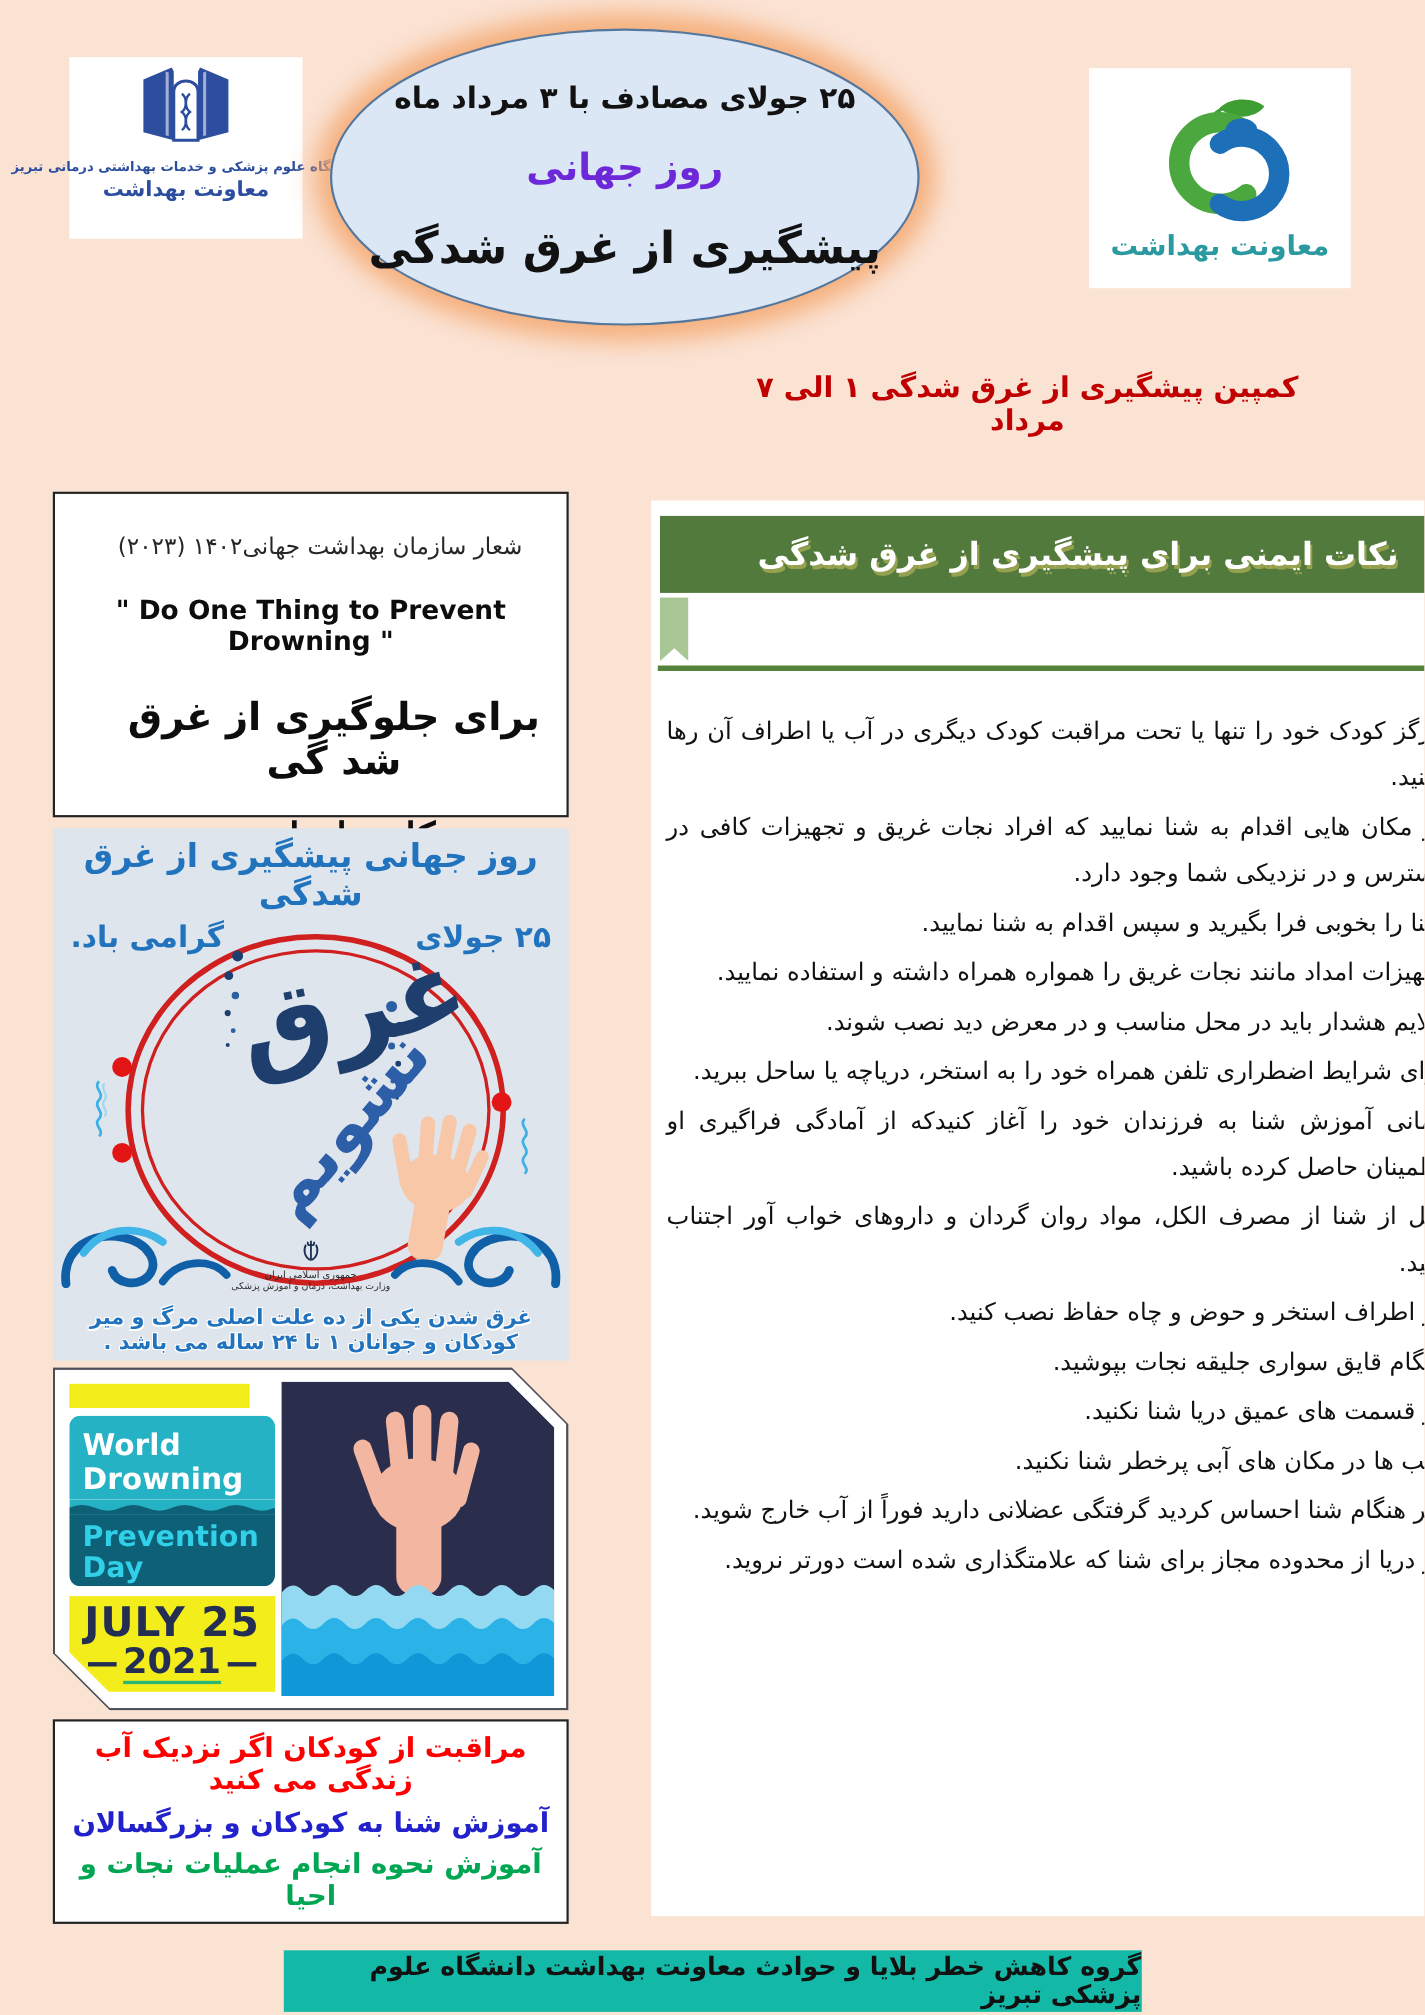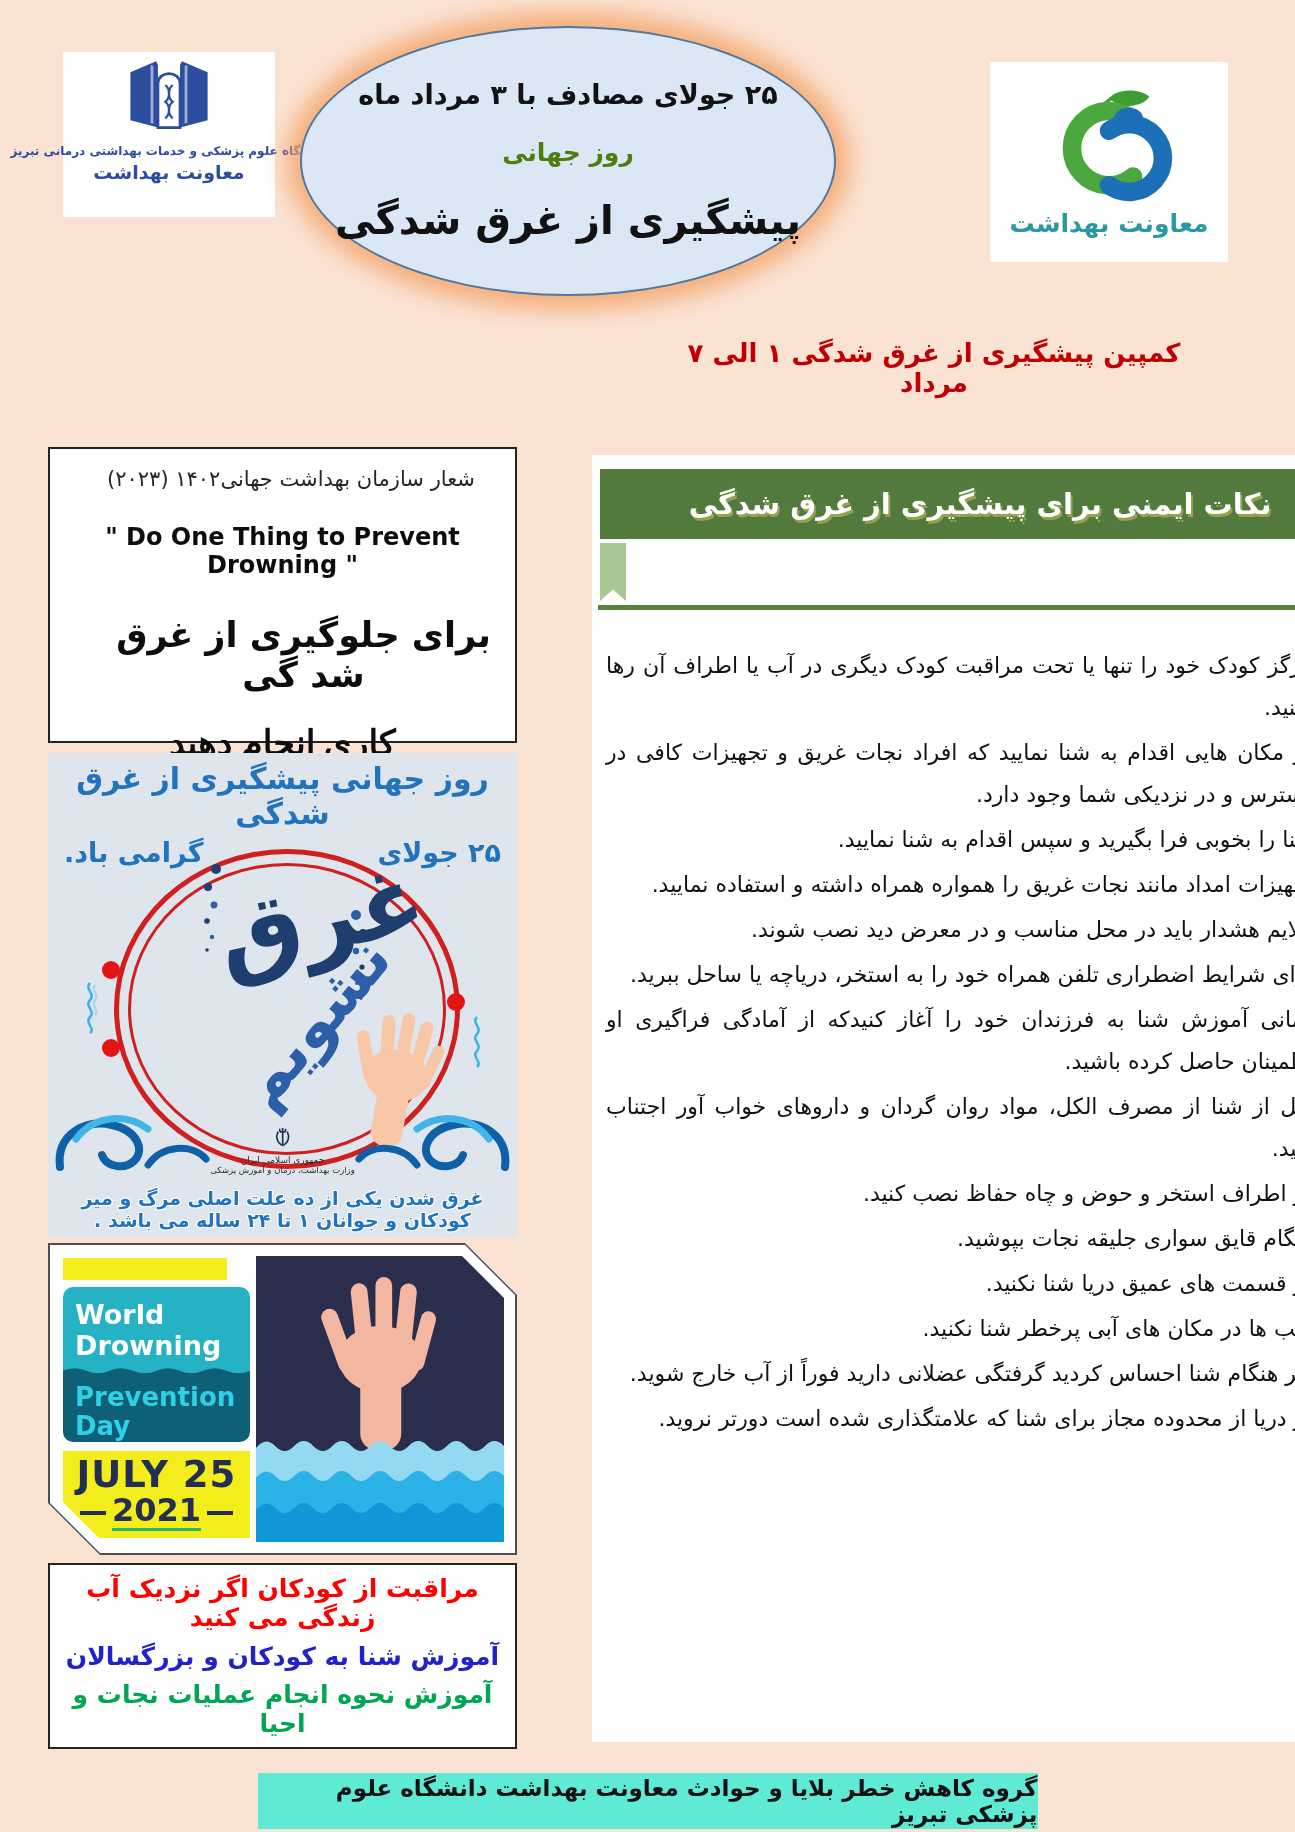--- a/index.html
+++ b/index.html
@@ -9,34 +9,34 @@
   
   .logo-left{position:absolute;left:63px;top:52px;width:212px;height:165px;background:#fff;
     display:flex;flex-direction:column;align-items:center;justify-content:flex-start;padding-top:4px;box-sizing:border-box;}
   .uni-caption{color:#2d4e9e;font-size:12px;font-weight:bold;direction:rtl;white-space:nowrap;margin-top:2px;}
   .uni-sub{color:#2d4e9e;font-size:19px;font-weight:bold;direction:rtl;margin-top:3px;}
 
   .ellipse{position:absolute;left:300px;top:26px;width:532px;height:266px;background:#dbe7f5;
     border:2px solid #54779e;border-radius:50%;box-shadow:0 0 22px 14px rgba(243,166,108,.85);
     display:flex;flex-direction:column;align-items:center;justify-content:center;direction:rtl;text-align:center;}
   .el1{font-size:27px;font-weight:bold;color:#121212;}
-  .el2{font-size:25px;font-weight:bold;color:#4d7c0f;margin-top:28px;}
+  .el2{font-size:34px;font-weight:bold;color:#6d28d9;margin-top:28px;}
   .el3{font-size:40px;font-weight:bold;color:#121212;margin-top:30px;}
 
   .logo-right{position:absolute;left:990px;top:62px;width:238px;height:200px;background:#fff;
     display:flex;flex-direction:column;align-items:center;justify-content:center;box-sizing:border-box;}
   .hd-caption{color:#2b9aa0;font-size:25px;font-weight:bold;direction:rtl;margin-top:4px;}
 
   .campaign{position:absolute;left:684px;top:338px;width:500px;text-align:center;color:#c00000;
     font-weight:bold;font-size:26px;direction:rtl;}
 
   
   .slogan-box{position:absolute;left:48px;top:447px;width:469px;height:296px;background:#fff;
     border:2px solid #222;box-sizing:border-box;text-align:center;direction:rtl;}
-  .sl1{margin-top:18px;font-size:21px;color:#262626;padding-left:17px;}
+  .sl1{margin-top:36px;font-size:21px;color:#262626;padding-left:17px;}
   .sl2{margin-top:32px;font-size:24px;font-weight:bold;color:#0d0d0d;direction:ltr;}
   .sl3{margin-top:36px;font-size:35px;font-weight:bold;color:#0d0d0d;padding-left:42px;}
   .sl4{margin-top:28px;font-size:35px;font-weight:bold;color:#0d0d0d;font-family:Liberation Serif, serif;}
 
   .poster-fa{position:absolute;left:48px;top:753px;width:469px;height:484px;background:#dfe5ec;
     overflow:hidden;direction:rtl;}
   .pfa-title{margin-top:8px;text-align:center;font-size:30px;font-weight:bold;color:#2273bd;}
   .pfa-row2{display:flex;justify-content:space-between;padding:0 16px;margin-top:6px;
     font-size:27px;font-weight:bold;color:#2273bd;}
   .pfa-circle{position:absolute;left:66px;top:96px;width:336px;height:310px;border:5px solid #cf1f1f;border-radius:50%;}
@@ -92,21 +92,21 @@
     text-shadow:2px 3px 0 rgba(205,193,96,.55);}
   .tips-ribbon{position:absolute;left:8px;top:88px;width:26px;height:58px;background:#a9c795;
     clip-path:polygon(0 0,100% 0,100% 100%,50% 80%,0 100%);}
   .tips-divider{position:absolute;left:6px;right:6px;top:150px;height:5px;background:#54833c;}
   .tips-list{position:absolute;left:14px;right:10px;top:190px;direction:rtl;list-style:none;margin:0;padding:0;}
   .tip{position:relative;padding-right:44px;font-size:22px;line-height:42px;text-align:justify;
     color:#111;margin-bottom:3px;}
   .tip-bullet{position:absolute;right:8px;top:10px;width:19px;height:19px;}
 
   
-  .footer{position:absolute;left:50%;transform:translateX(-50%);top:1773px;width:780px;height:56px;background:#5eead4;
+  .footer{position:absolute;left:50%;transform:translateX(-50%);top:1773px;width:780px;height:56px;background:#14b8a6;
     display:flex;align-items:center;justify-content:center;font-size:23px;font-weight:600;color:#111;direction:rtl;}
 </style>
 </head>
 <body>
 
 <div class="page">
 
   <div class="logo-left">
     <svg width="92" height="86" viewBox="0 0 100 90">
       <g fill="#2d4e9e">

